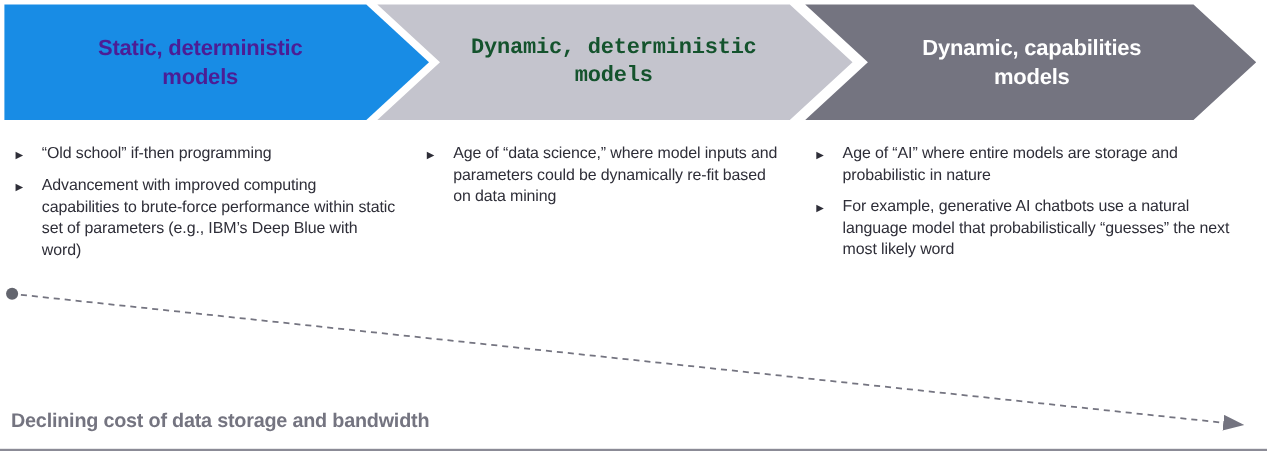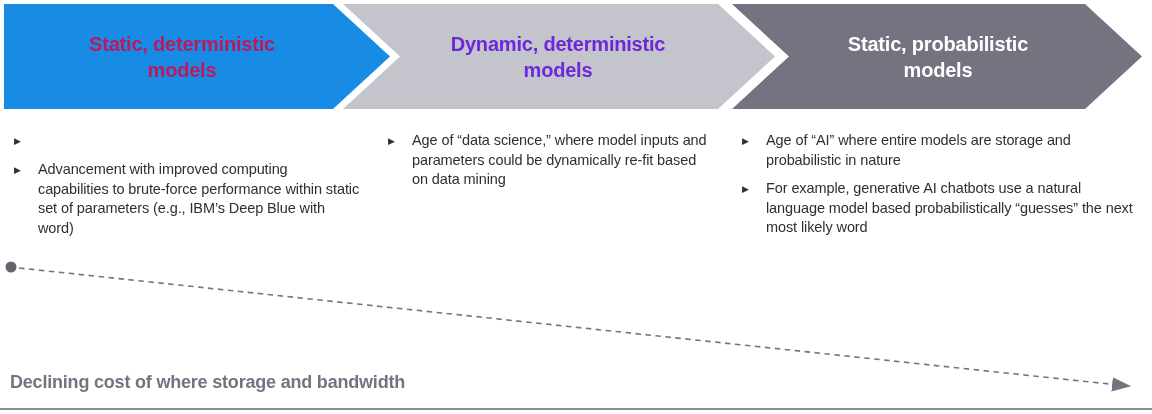--- a/index.html
+++ b/index.html
@@ -10,22 +10,22 @@
     font-family:"Liberation Sans", sans-serif;
     overflow:hidden;
   }
   #shapes{position:absolute;left:0;top:0;width:1152px;height:414px;}
   .stage-title{
     position:absolute;top:4px;height:105px;
     display:flex;flex-direction:column;align-items:center;justify-content:center;
     font-weight:700;font-size:20px;line-height:26px;
     letter-spacing:-0.2px;text-align:center;
   }
-  .stage-title.s1{left:4px;width:356px;color:#be185d;}
-  .stage-title.s2{left:380px;width:356px;color:#6d28d9;}
+  .stage-title.s1{left:4px;width:356px;color:#4c1d95;}
+  .stage-title.s2{left:380px;width:356px;color:#14532d;font-family:Liberation Mono, monospace;}
   .stage-title.s3{left:760px;width:356px;color:#ffffff;}
   .bullets{position:absolute;top:131px;}
   .bullets.c1{left:14px;width:348px;}
   .bullets.c2{left:388px;width:322px;}
   .bullets.c3{left:742px;width:398px;}
   .bullet{display:flex;margin-bottom:9px;color:#2e2e38;}
   .bullet .marker{
     flex:0 0 24px;font-size:9px;line-height:19px;color:#2e2e38;
     padding-top:1px;
   }
@@ -64,27 +64,28 @@
 
   <div class="stage-title s1">
     <span>Static, deterministic</span>
     <span>models</span>
   </div>
   <div class="stage-title s2">
     <span>Dynamic, deterministic</span>
     <span>models</span>
   </div>
   <div class="stage-title s3">
-    <span>Static, probabilistic</span>
+    <span>Dynamic, capabilities</span>
     <span>models</span>
   </div>
 
   <div class="bullets c1">
     <div class="bullet">
       <span class="marker">▶</span>
+      <span class="btext">“Old school” if-then programming</span>
     </div>
     <div class="bullet">
       <span class="marker">▶</span>
       <span class="btext">Advancement with improved computing capabilities to brute-force performance within static set of parameters (e.g., IBM’s Deep Blue with word)</span>
     </div>
   </div>
 
   <div class="bullets c2">
     <div class="bullet">
       <span class="marker">▶</span>
@@ -92,20 +93,20 @@
     </div>
   </div>
 
   <div class="bullets c3">
     <div class="bullet">
       <span class="marker">▶</span>
       <span class="btext">Age of “AI” where entire models are storage and probabilistic in nature</span>
     </div>
     <div class="bullet">
       <span class="marker">▶</span>
-      <span class="btext">For example, generative AI chatbots use a natural language model based probabilistically “guesses” the next most likely word</span>
+      <span class="btext">For example, generative AI chatbots use a natural language model that probabilistically “guesses” the next most likely word</span>
     </div>
   </div>
 
-  <div id="decline-label">Declining cost of where storage and bandwidth</div>
+  <div id="decline-label">Declining cost of data storage and bandwidth</div>
   <div id="bottom-rule"></div>
 
 </div>
 
 </body></html>

